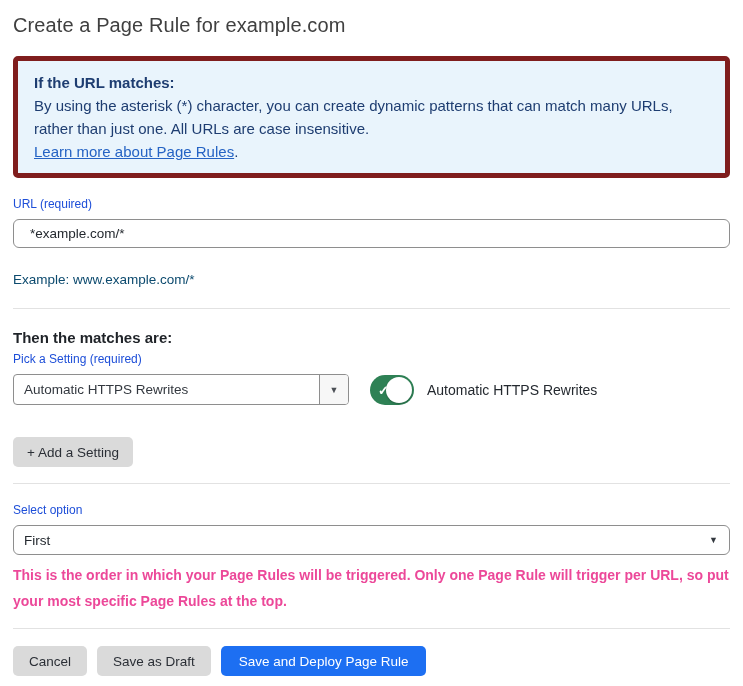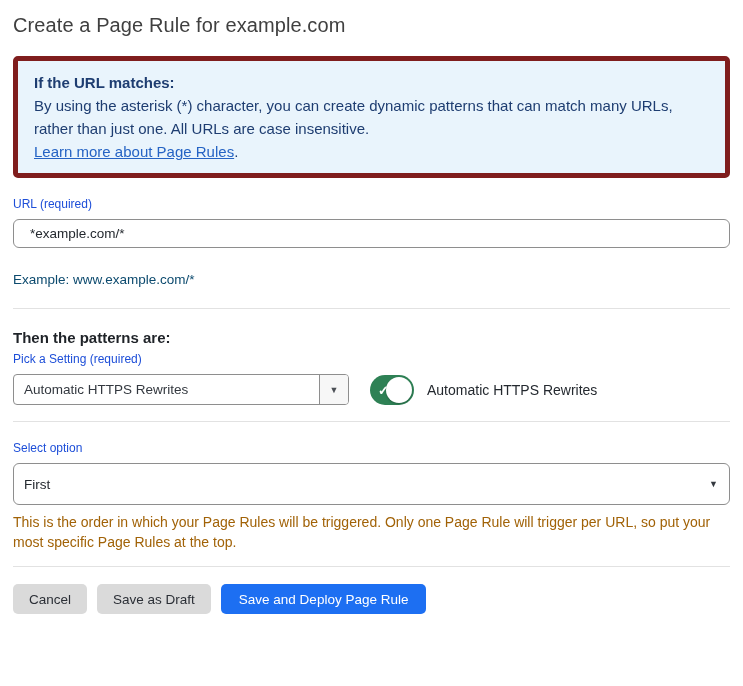--- a/index.html
+++ b/index.html
@@ -95,32 +95,32 @@
     height: 30px; border: none; border-radius: 5px;
     font-family: "Liberation Sans", sans-serif;
     font-size: 13.5px; cursor: pointer; padding: 0 16px;
   }
   .btn-gray { background: #dadada; color: #2b2f36; }
   .btn-primary { background: #1d6ff2; color: #ffffff; padding: 0 18px; }
   .add-setting-btn { margin-top: 32px; padding: 0 14px; }
 
   .select-box {
     position: relative; display: flex; align-items: center;
-    width: 100%; height: 42px;
+    width: 100%; height: 30px;
     border: 1px solid #8e8e8e; border-radius: 6px;
     background: #fff; padding: 0 10px; cursor: pointer;
     font-size: 13.5px; color: #24292f;
   }
   .select-box .select-arrow {
     position: absolute; right: 11px; top: 50%; transform: translateY(-50%);
     font-size: 9px; color: #33383f;
   }
 
   .order-helper {
-    font-size: 14px; color: #a16207; line-height: 20px; margin-top: 7px;
+    font-size: 14px; color: #ec4899; line-height: 26px; margin-top: 7px; font-weight: bold;
   }
 
   .footer-actions { display: flex; align-items: center; gap: 10px; }
 
   .mt-label { margin-top: 6px; }
   .mt-heading { margin-top: 0; }
 </style>
 </head>
 <body>
 
@@ -133,40 +133,41 @@
     <div><span>By using the asterisk (*) character, you can create dynamic patterns that can match many URLs, rather than just one. All URLs are case insensitive.</span></div>
     <div><a class="info-link">Learn more about Page Rules</a><span>.</span></div>
   </div>
 
   <div class="field-label">URL (required)</div>
   <input class="text-input" type="text" value="*example.com/*" style="">
   <div class="helper-text">Example: www.example.com/*</div>
 
   <hr class="divider d1">
 
-  <div class="section-heading mt-heading">Then the patterns are:</div>
+  <div class="section-heading mt-heading">Then the matches are:</div>
 
   <div class="field-label mt-label">Pick a Setting (required)</div>
 
   <div class="setting-row">
     <div class="dropdown">
       <div class="dropdown-value">Automatic HTTPS Rewrites</div>
       <div class="dropdown-arrow-btn">
         <span>▼</span>
       </div>
     </div>
     <div class="toggle-group">
       <div class="toggle">
         <span class="toggle-check">✓</span>
         <span class="toggle-knob"></span>
       </div>
       <span class="toggle-label">Automatic HTTPS Rewrites</span>
     </div>
   </div>
 
+  <button class="btn btn-gray add-setting-btn">+ Add a Setting</button>
 
   <hr class="divider d2">
 
 
   <div class="field-label mt-label">Select option</div>
 
   <div class="select-box">
     <span>First</span>
     <span class="select-arrow">▼</span>
   </div>

